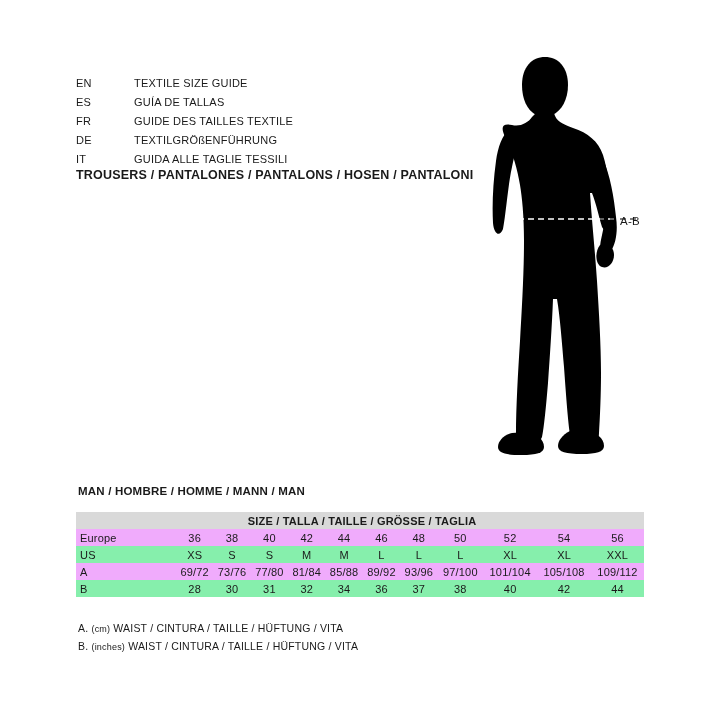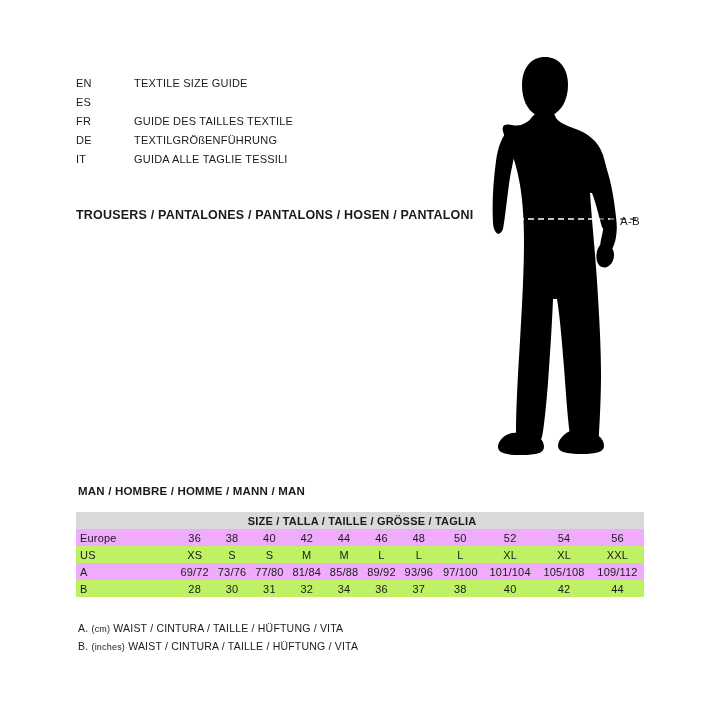--- a/index.html
+++ b/index.html
@@ -43,21 +43,20 @@
   .lang-text {
     flex: 1 1 auto;
   }
   .product-line {
     position: absolute;
     left: 76px;
     top: 168px;
     font-size: 12.5px;
     font-weight: bold;
     letter-spacing: .2px;
-    margin-top: 40px;
   }
 
   
   .figure {
     position: absolute;
     left: 440px;
     top: 55px;
     width: 240px;
     height: 410px;
   }
@@ -99,21 +98,21 @@
     padding-left: 4px;
     width: 96px;
   }
   tr.head td {
     background: #d9d9d9;
     font-weight: bold;
     text-align: center;
     padding-left: 4px;
   }
   tr.shade td { background: #f0abfc; }
-  tr.plain td { background: #bef264; }
+  tr.plain td { background: #86efac; }
 
   .footnotes {
     position: absolute;
     left: 78px;
     top: 620px;
     font-size: 10.5px;
     letter-spacing: .2px;
     line-height: 17px;
   }
   .footnotes .small { font-size: 9px; text-align: center; }
@@ -123,20 +122,21 @@
 
 <div class="page">
 
   <div class="lang-block">
     <div class="lang-row">
       <span class="lang-code">EN</span>
       <span class="lang-text">TEXTILE SIZE GUIDE</span>
     </div>
     <div class="lang-row">
       <span class="lang-code">ES</span>
+      <span class="lang-text">GUÍA DE TALLAS</span>
     </div>
     <div class="lang-row">
       <span class="lang-code">FR</span>
       <span class="lang-text">GUIDE DES TAILLES TEXTILE</span>
     </div>
     <div class="lang-row">
       <span class="lang-code">DE</span>
       <span class="lang-text">TEXTILGRÖßENFÜHRUNG</span>
     </div>
     <div class="lang-row">

